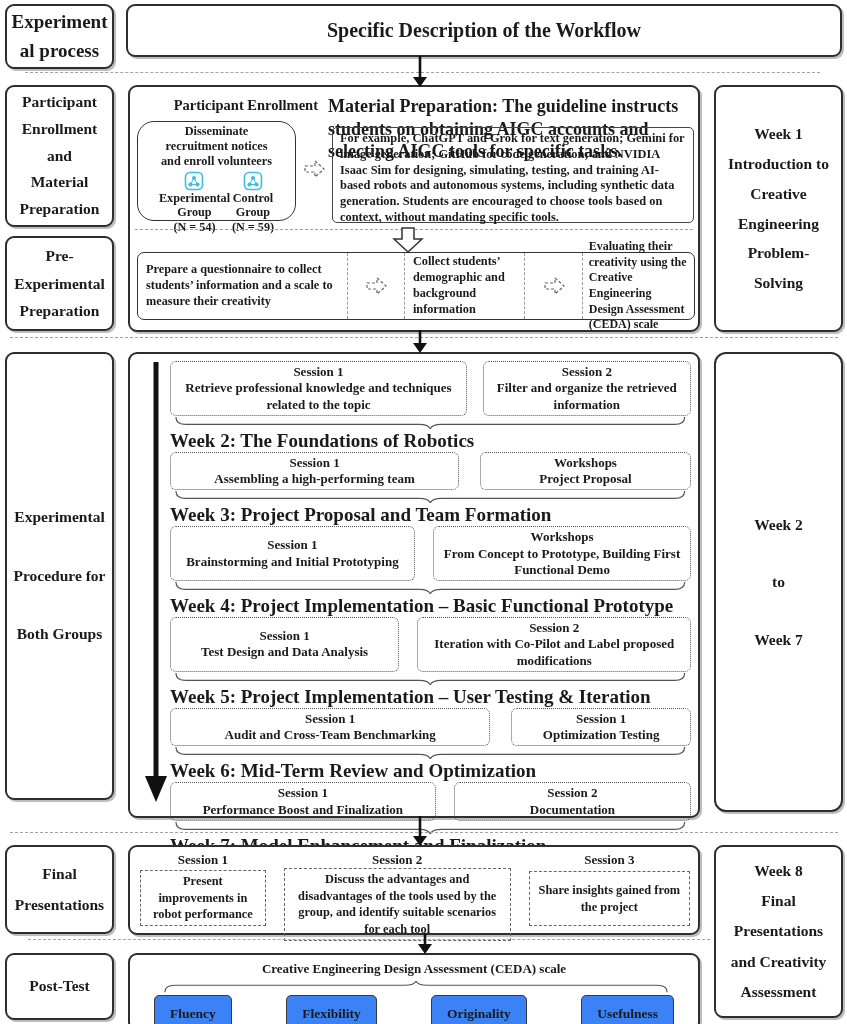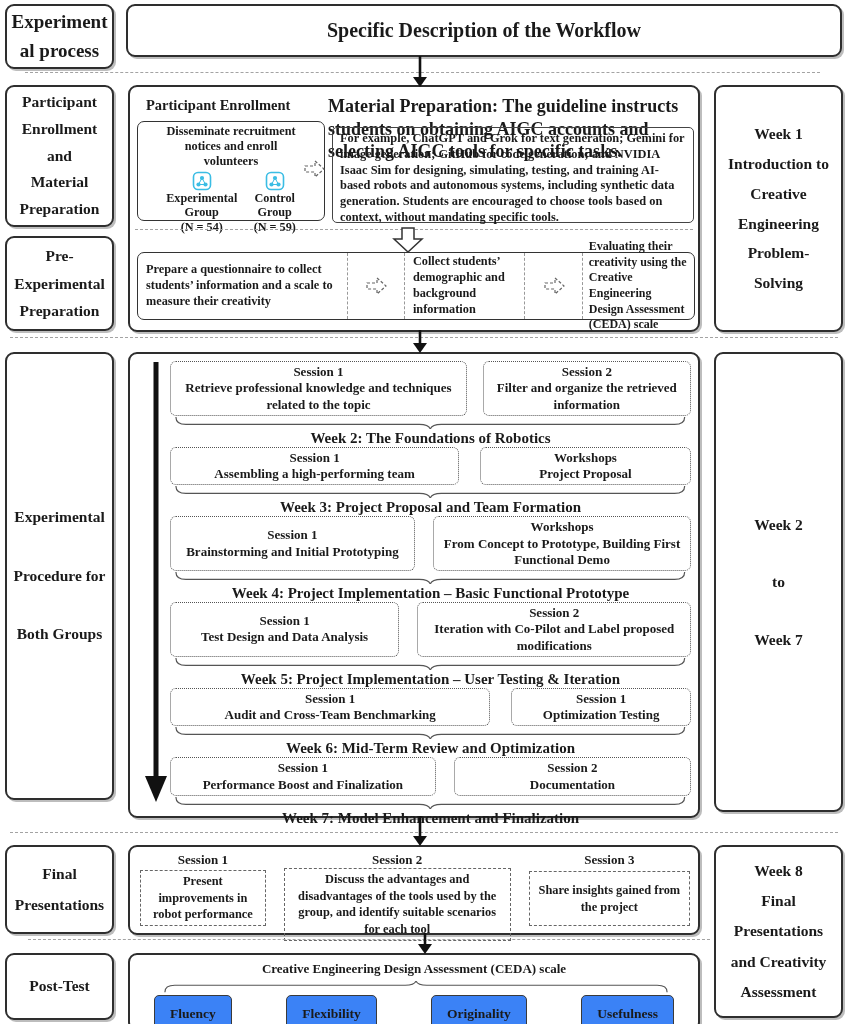--- a/index.html
+++ b/index.html
@@ -5,23 +5,23 @@
   html,body{margin:0;padding:0;background:#fff;}
   .canvas{position:relative;width:847px;height:1024px;background:#fff;
     font-family:"Liberation Serif","DejaVu Serif",serif;color:#1a1a1a;font-weight:bold;overflow:hidden;}
   .box{position:absolute;border:2px solid #2e2e2e;border-radius:9px;background:#fff;
     box-shadow:2px 2px 0 rgba(90,90,90,.4);box-sizing:border-box;}
   .stage{display:flex;align-items:center;justify-content:center;text-align:center;
     white-space:pre-line;font-size:15.5px;line-height:1.72;}
   .sep{position:absolute;border-top:1.6px dashed #a3a3a3;}
   .varrow{position:absolute;z-index:5;}
   
-  .p1-title{position:absolute;left:16px;top:10px;width:172px;text-align:left;font-size:14.5px;}
-  .recruit{position:absolute;left:7px;top:34px;width:188px;height:100px;border:1.6px solid #333;
-    border-radius:7px;padding:2px 20px;box-sizing:border-box;text-align:center;}
+  .p1-title{position:absolute;left:16px;top:10px;width:172px;text-align:right;font-size:14.5px;}
+  .recruit{position:absolute;left:7px;top:34px;width:159px;height:100px;border:1.6px solid #333;
+    border-radius:17px;padding:2px 20px;box-sizing:border-box;text-align:center;}
   .recruit-text{font-size:12.3px;line-height:1.22;}
   .groups{display:flex;justify-content:space-around;margin-top:2px;}
   .group{display:flex;flex-direction:column;align-items:center;}
   .group-icon{color:#3BBDE4;line-height:0;}
   .gname{white-space:pre-line;font-size:12.2px;line-height:1.18;text-align:center;}
   .dasharrow{color:#666;line-height:0;}
   .mat-title{position:absolute;left:198px;top:8px;width:366px;font-size:18px;line-height:1.25;}
   .mat-box{position:absolute;left:202px;top:40px;width:362px;height:96px;border:1.4px solid #444;
     border-radius:5px;padding:3px 7px;box-sizing:border-box;font-size:12.4px;line-height:1.27;}
   .p1-divider{position:absolute;left:5px;right:5px;top:142px;border-top:1.5px dashed #a3a3a3;}
@@ -40,21 +40,21 @@
   .pair{display:flex;justify-content:space-between;}
   .sbox{border:1.5px dotted #555;border-radius:6px;box-sizing:border-box;text-align:center;
     display:flex;flex-direction:column;justify-content:center;padding:2px 6px;font-size:13px;line-height:1.25;}
   .wrow:nth-child(1) .sb-l{width:57%}  .wrow:nth-child(1) .sb-r{width:40%}
   .wrow:nth-child(2) .sb-l{width:55.5%}.wrow:nth-child(2) .sb-r{width:40.5%}
   .wrow:nth-child(3) .sb-l{width:47%}  .wrow:nth-child(3) .sb-r{width:49.5%}
   .wrow:nth-child(4) .sb-l{width:44%}  .wrow:nth-child(4) .sb-r{width:52.5%}
   .wrow:nth-child(5) .sb-l{width:61.5%}.wrow:nth-child(5) .sb-r{width:34.5%}
   .wrow:nth-child(6) .sb-l{width:51%}  .wrow:nth-child(6) .sb-r{width:45.5%}
   .brace{display:block;width:98%;height:13px;margin:0 auto;stroke:#555;fill:none;stroke-width:1.3;}
-  .wlabel{text-align:center;font-size:15px;padding-top:1px;}
+  .wlabel{text-align:left;font-size:19px;padding-top:1px;}
   
   .p4wrap{position:absolute;left:10px;top:5px;right:8px;bottom:7px;display:flex;gap:18px;}
   .p4col{display:flex;flex-direction:column;}
   .p4col:nth-child(1){width:23%;} .p4col:nth-child(2){width:41.5%;} .p4col:nth-child(3){width:29.5%;}
   .p4h{text-align:center;font-size:13px;height:19px;}
   .p4b{flex:1;border:1.4px dashed #666;display:flex;align-items:center;justify-content:center;
     text-align:center;font-size:12.4px;line-height:1.35;padding:2px 8px;box-sizing:border-box;}
   
   .ceda-title{position:absolute;left:0;right:0;top:6px;text-align:center;font-size:13px;}
   .ceda-brace{position:absolute;left:34px;top:26px;width:504px;height:12px;stroke:#555;fill:none;stroke-width:1.3;}
@@ -292,21 +292,21 @@
       </div>
     </div>
     <svg class="brace" viewBox="0 0 560 14" preserveAspectRatio="none">
       <path d="M1,1 Q1,9 12,9 L268,9 Q278,9 280,14 Q282,9 292,9 L548,9 Q559,9 559,1"></path>
     </svg>
     <div class="wlabel">Week 7: Model Enhancement and Finalization</div>
   </div>
 </div>
   </div>
 
-  <div class="box stage" style="left:714px;top:352px;width:129px;height:460px;line-height:3.7;">
+  <div class="box stage" style="left:714px;top:352px;width:129px;height:460px;line-height:3.7;border-radius:12px;">
     <span>Week 2
 to
 Week 7</span>
   </div>
 
   <div class="sep" style="left:10px;top:832px;width:828px;"></div>
   <svg class="varrow" style="left:411px;top:816px;" width="18" height="30">
     <line x1="9" y1="0" x2="9" y2="21" stroke="#111" stroke-width="2.6"></line>
     <polygon points="2,20 16,20 9,30" fill="#111"></polygon>
   </svg>

